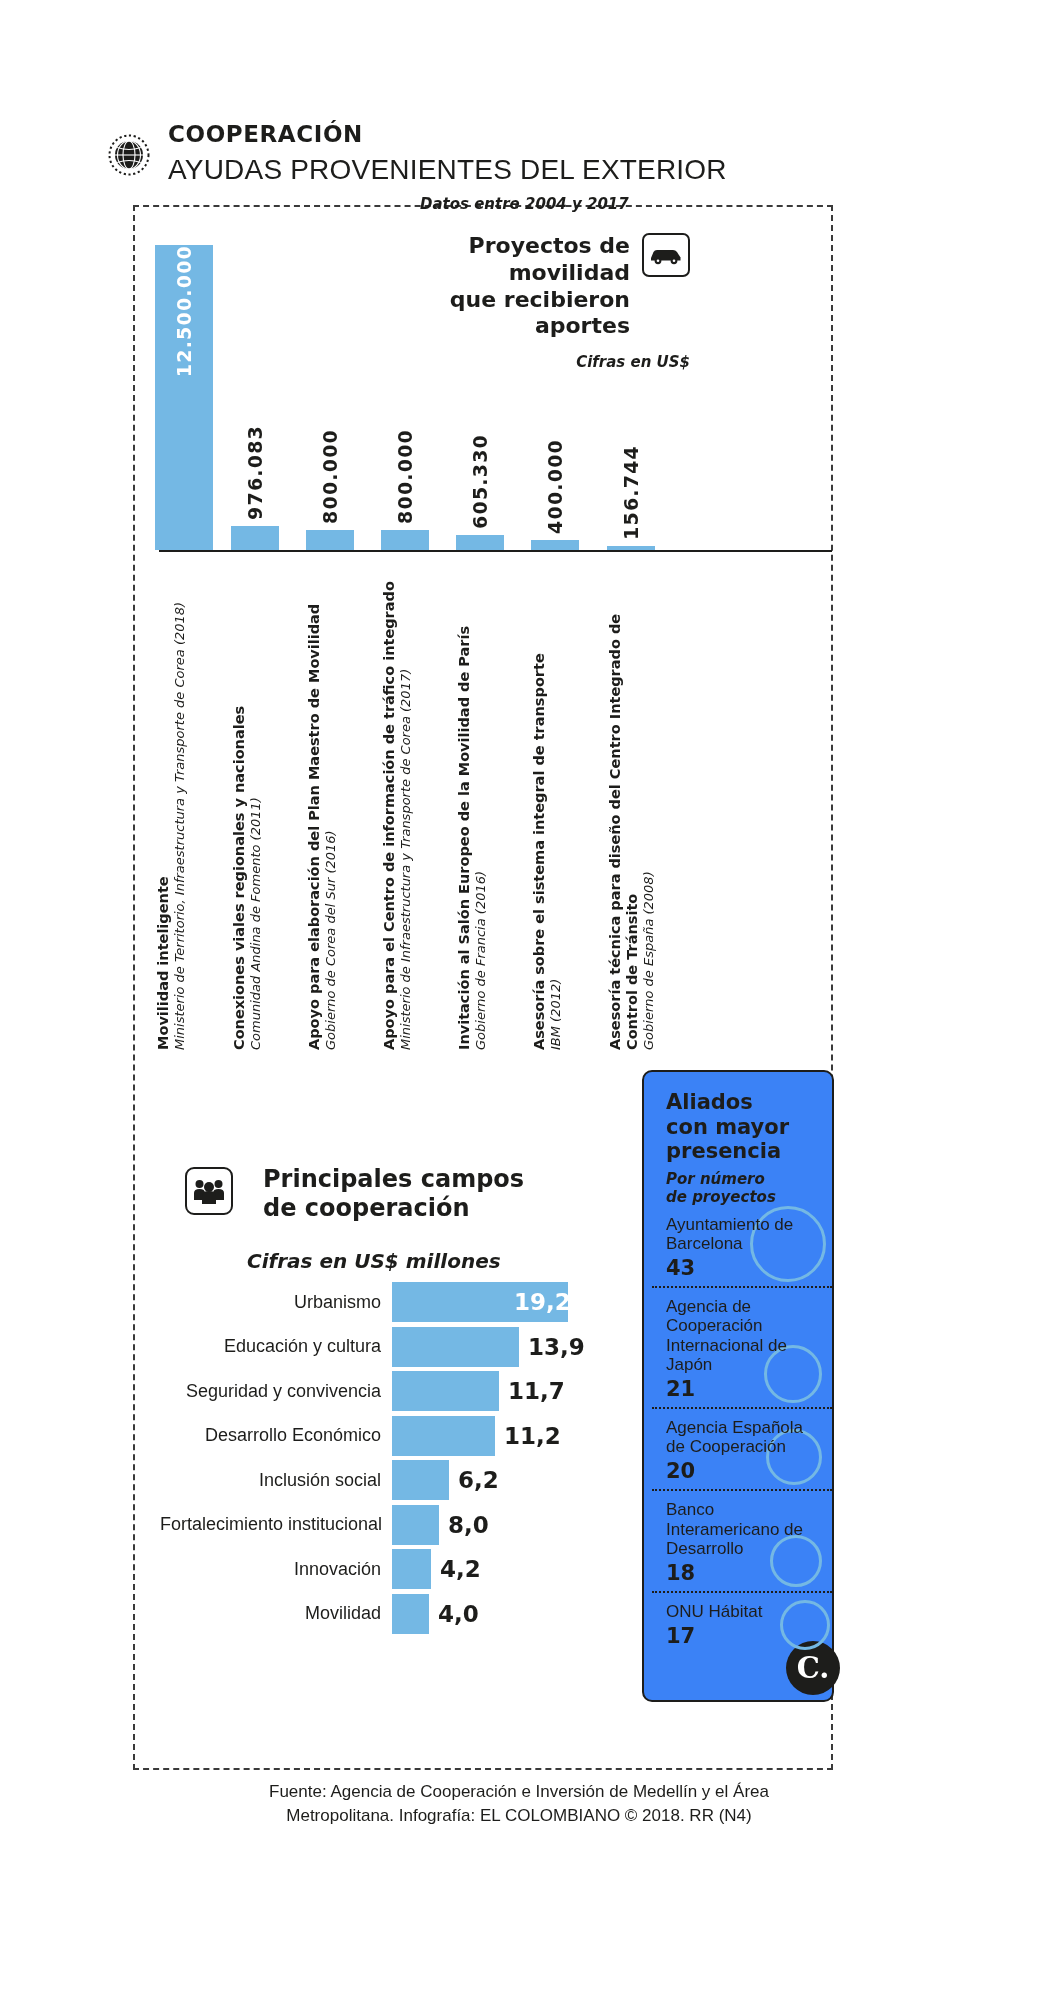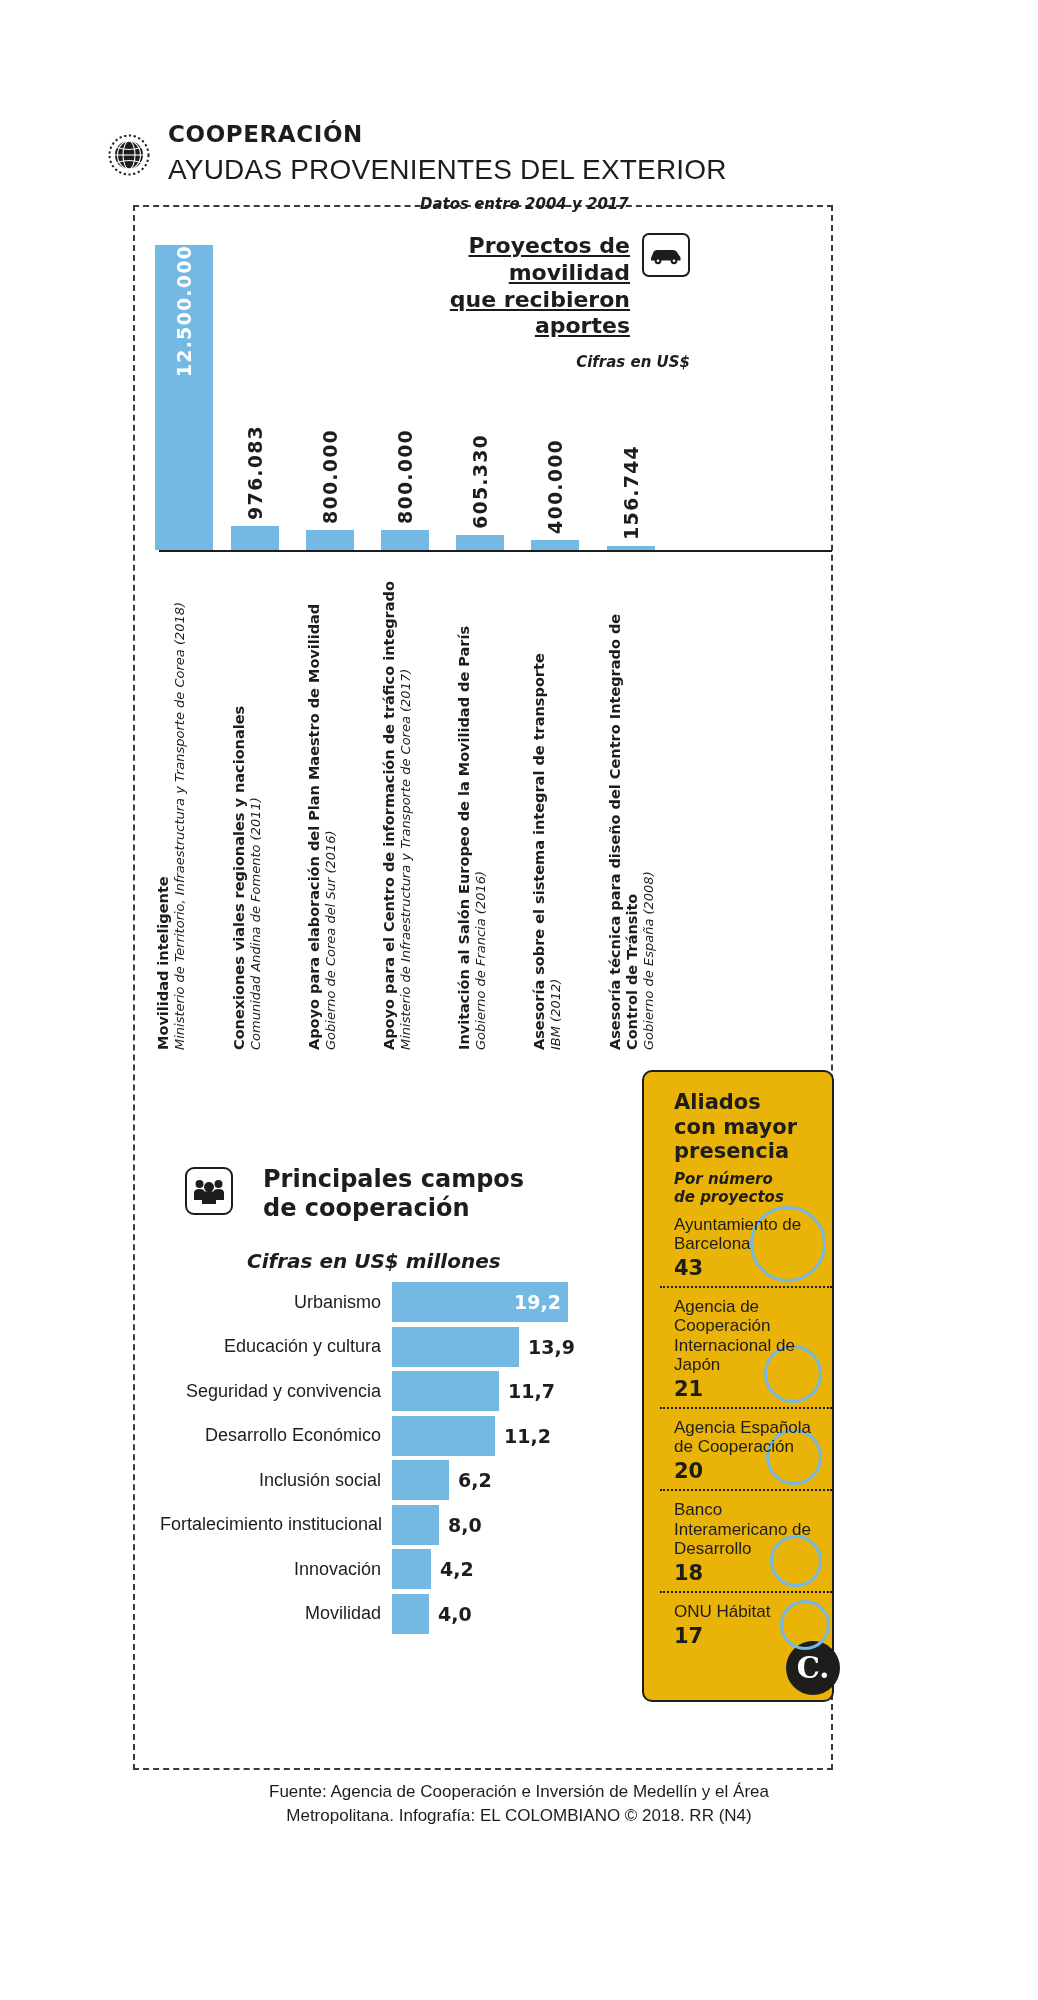--- a/index.html
+++ b/index.html
@@ -66,21 +66,21 @@
     font-style: italic; font-size: 13px; color: #1d1d1b; display: block; margin-left: 2px;
   }
 
   
   .datos {
     position: absolute; left: 420px; top: 195px;
     font-family: "DejaVu Sans", sans-serif;
     font-style: italic; font-weight: bold; font-size: 15px; color: #1d1d1b;
   }
   .mov-block { position: absolute; left: 390px; top: 233px; width: 300px; text-align: right; }
-  .mov-row { display: flex; align-items: flex-start; justify-content: flex-start; text-decoration: underline; }
+  .mov-row { display: flex; align-items: flex-start; justify-content: flex-start; }
   .mov-title {
     font-family: "DejaVu Sans", sans-serif;
     font-weight: bold; font-size: 22px; line-height: 1.22; color: #1d1d1b; text-align: right;
   }
   .car-icon {
     width: 48px; height: 44px; border: 2.5px solid #1d1d1b; border-radius: 7px;
     margin-left: 12px; display: flex; align-items: center; justify-content: center; flex: 0 0 48px;
   }
   .cifras {
     font-family: "DejaVu Sans", sans-serif;
@@ -107,30 +107,30 @@
   .hchart { position: absolute; left: 160px; top: 1282px; width: 440px; }
   .hrow { display: flex; align-items: center; height: 40px; margin-bottom: 4.5px; }
   .hlabel {
     width: 232px; text-align: right; padding-right: 11px;
     font-family: "Liberation Sans", sans-serif; font-size: 18px; color: #1d1d1b;
     white-space: nowrap;
   }
   .hbar-area { position: relative; flex: 1; height: 40px; display: flex; align-items: center; }
   .hbar { background: #74b8e4; height: 40px; }
   .hval {
-    font-family: "DejaVu Sans", sans-serif; font-weight: bold; font-size: 19px;
+    font-family: "DejaVu Sans", sans-serif; font-weight: bold; font-size: 23px;
     color: #1d1d1b; margin-left: 9px; white-space: nowrap;
   }
   .hval.inside { color: #ffffff; margin-left: -54px; margin-right: 9px; }
 
   
   .aliados {
     position: absolute; left: 642px; top: 1070px; width: 192px; height: 632px;
-    border: 2.5px solid #1d1d1b; border-radius: 10px; background: #eab308;
-    padding: 18px 0 0 16px; overflow: hidden;
+    border: 2.5px solid #1d1d1b; border-radius: 10px; background: #3b82f6;
+    padding: 18px 0 0 8px; overflow: hidden;
   }
   .aliados-title {
     font-family: "DejaVu Sans", sans-serif; font-weight: bold; font-size: 21px;
     line-height: 1.17; color: #1d1d1b; padding: 0 14px;
   }
   .aliados-sub {
     font-family: "DejaVu Sans", sans-serif; font-style: italic; font-weight: bold;
     font-size: 15px; line-height: 1.2; color: #1d1d1b; padding: 6px 14px 0 14px;
   }
   .ally {

